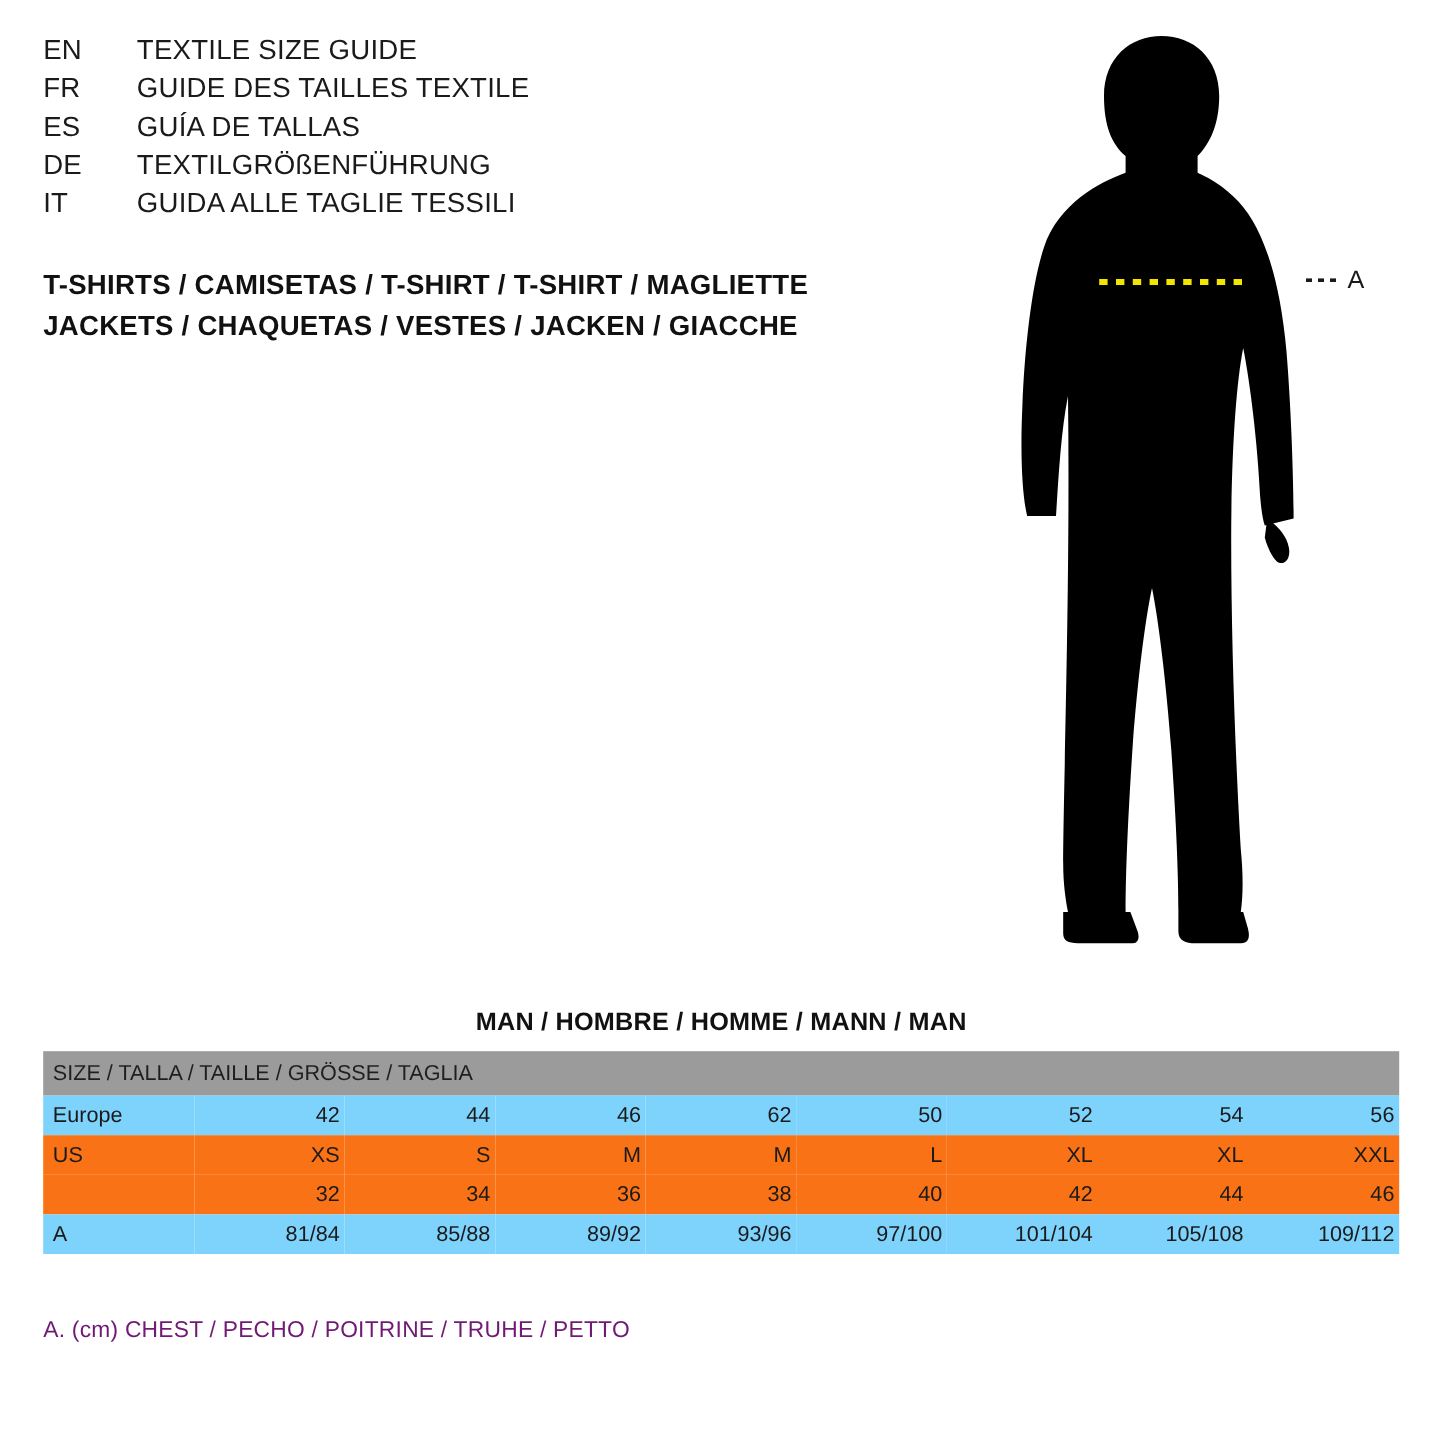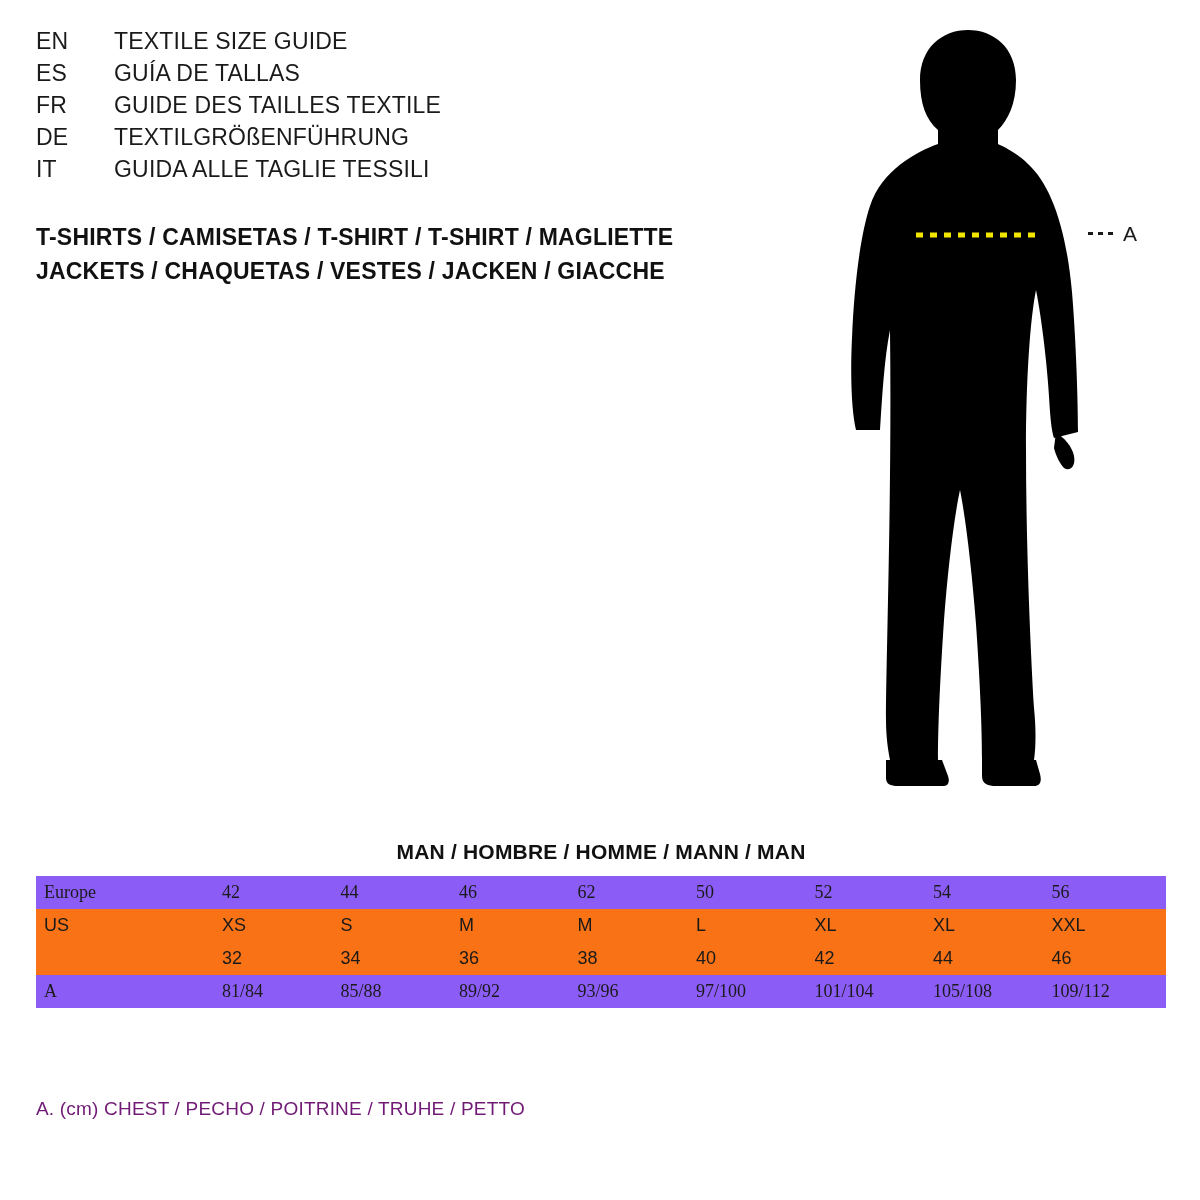--- a/index.html
+++ b/index.html
@@ -106,36 +106,36 @@
   table.size-table {
     border-collapse: collapse;
     width: 1130px;
     table-layout: fixed;
   }
   table.size-table td, table.size-table th {
     font-size: 18px;
     font-weight: normal;
     color: #1a1a1a;
     padding: 6px 4px;
-    text-align: left;
+    text-align: right;
     border: none;
   }
   table.size-table td.rowlabel, table.size-table th.rowlabel {
     text-align: left;
     padding-left: 8px;
     width: 170px;
   }
   tr.header-row td {
     background: #9b9b9b;
     color: #1f1f1f;
     font-size: 18px;
     padding: 8px 4px;
   }
   tr.shade td { background: #f97316; }
-  tr.plain td { background: #8b5cf6; font-family: Liberation Serif, serif; }
+  tr.plain td { background: #7dd3fc; }
 
   .footnote {
     position: absolute;
     left: 36px;
     top: 1098px;
     font-size: 19px;
     color: #701a75;
     letter-spacing: 0.2px;
   }
 </style>
@@ -143,26 +143,26 @@
 <body>
 
 <div class="page">
 
   <div class="lang-block">
     <div class="lang-row">
       <div class="lang-code">EN</div>
       <div class="lang-text">TEXTILE SIZE GUIDE</div>
     </div>
     <div class="lang-row">
+      <div class="lang-code">FR</div>
+      <div class="lang-text">GUIDE DES TAILLES TEXTILE</div>
+    </div>
+    <div class="lang-row">
       <div class="lang-code">ES</div>
       <div class="lang-text">GUÍA DE TALLAS</div>
-    </div>
-    <div class="lang-row">
-      <div class="lang-code">FR</div>
-      <div class="lang-text">GUIDE DES TAILLES TEXTILE</div>
     </div>
     <div class="lang-row">
       <div class="lang-code">DE</div>
       <div class="lang-text">TEXTILGRÖßENFÜHRUNG</div>
     </div>
     <div class="lang-row">
       <div class="lang-code">IT</div>
       <div class="lang-text">GUIDA ALLE TAGLIE TESSILI</div>
     </div>
   </div>
@@ -216,20 +216,23 @@
       </g>
     </svg>
   </div>
   <div class="measure-dash"></div>
   <div class="measure-label">A</div>
 
   <div class="table-section">
     <div class="section-title">MAN / HOMBRE / HOMME / MANN / MAN</div>
     <table class="size-table">
       <tbody>
+        <tr class="header-row">
+          <td class="rowlabel" colspan="9">SIZE / TALLA / TAILLE / GRÖSSE / TAGLIA</td>
+        </tr>
         <tr class="plain">
           <td class="rowlabel">Europe</td>
           <td>42</td>
           <td>44</td>
           <td>46</td>
           <td>62</td>
           <td>50</td>
           <td>52</td>
           <td>54</td>
           <td>56</td>

